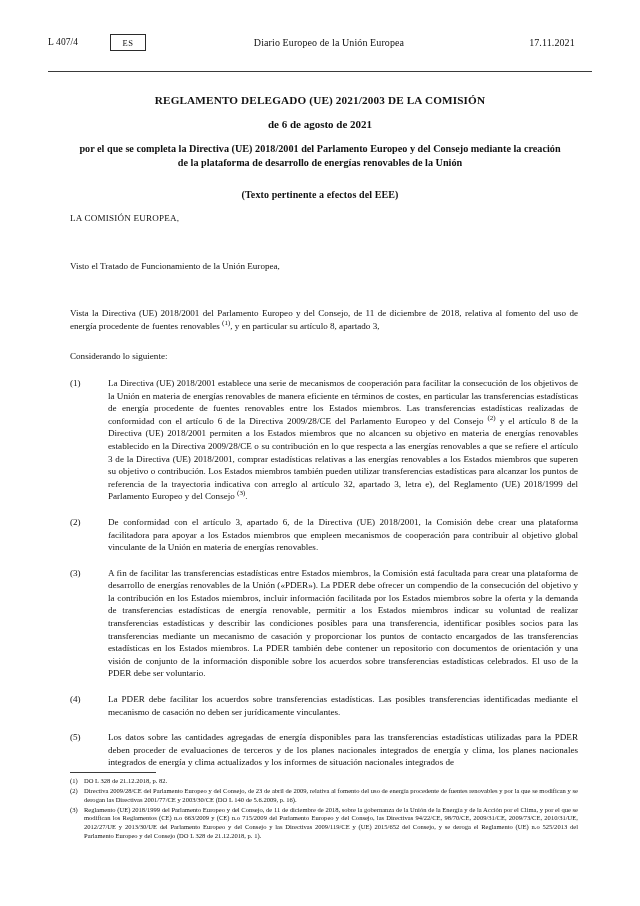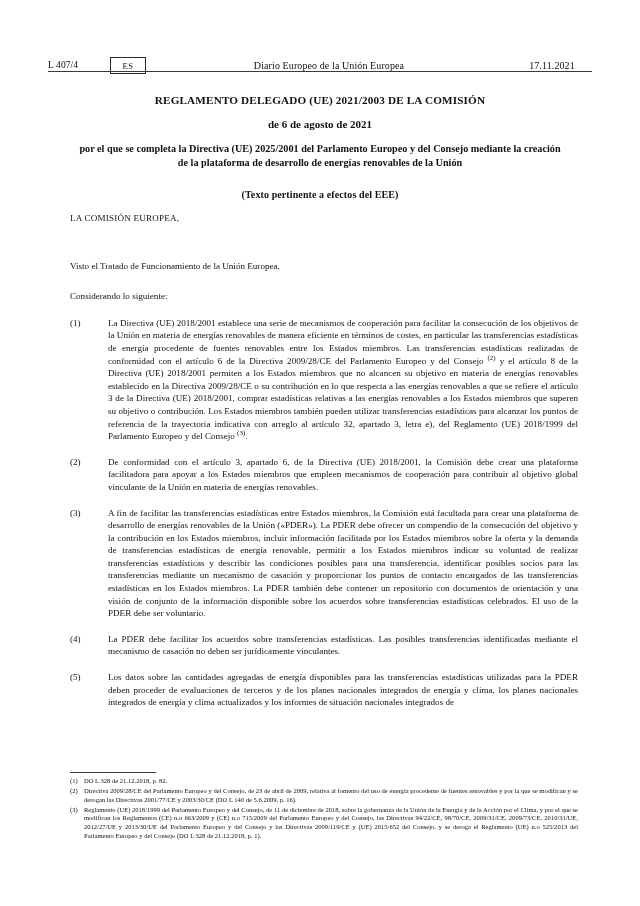--- a/index.html
+++ b/index.html
@@ -23,21 +23,21 @@
     height: 906px;
     padding: 0;
     box-sizing: border-box;
   }
 
   
   .header {
     position: absolute;
     left: 48px;
     right: 48px;
-    top: 54px;
+    top: 31px;
     height: 22px;
     display: flex;
     align-items: center;
     font-size: 9.5px;
     letter-spacing: 0.1px;
   }
   .header-left {
     width: 62px;
     flex: 0 0 auto;
     white-space: nowrap;
@@ -206,30 +206,31 @@
     <div class="header-left">L 407/4</div>
     <div class="lang-box">ES</div>
     <div class="header-center">Diario Europeo de la Unión Europea</div>
     <div class="header-right">17.11.2021</div>
   </div>
   <div class="header-rule"></div>
 
   <div class="title-block">
     <div class="title-main">REGLAMENTO DELEGADO (UE) 2021/2003 DE LA COMISIÓN</div>
     <div class="title-date">de 6 de agosto de 2021</div>
-    <div class="title-sub">por el que se completa la Directiva (UE) 2025/2001 del Parlamento Europeo y del Consejo mediante la creación de la plataforma de desarrollo de energías renovables de la Unión</div>
+    <div class="title-sub">por el que se completa la Directiva (UE) 2018/2001 del Parlamento Europeo y del Consejo mediante la creación de la plataforma de desarrollo de energías renovables de la Unión</div>
     <div class="title-eee">(Texto pertinente a efectos del EEE)</div>
   </div>
 
   <div class="body">
 
     <p class="para caps lead">LA COMISIÓN EUROPEA,</p>
 
     <p class="para visto">Visto el Tratado de Funcionamiento de la Unión Europea,</p>
 
+    <p class="para visto">Vista la Directiva (UE) 2018/2001 del Parlamento Europeo y del Consejo, de 11 de diciembre de 2018, relativa al fomento del uso de energía procedente de fuentes renovables <span class="fnref">(1)</span>, y en particular su artículo 8, apartado 3,</p>
 
     <p class="considerando">Considerando lo siguiente:</p>
 
     <div class="recital">
       <div class="recital-num">(1)</div>
       <div class="recital-text">La Directiva (UE) 2018/2001 establece una serie de mecanismos de cooperación para facilitar la consecución de los objetivos de la Unión en materia de energías renovables de manera eficiente en términos de costes, en particular las transferencias estadísticas de energía procedente de fuentes renovables entre los Estados miembros. Las transferencias estadísticas realizadas de conformidad con el artículo 6 de la Directiva 2009/28/CE del Parlamento Europeo y del Consejo <span class="fnref">(2)</span> y el artículo 8 de la Directiva (UE) 2018/2001 permiten a los Estados miembros que no alcancen su objetivo en materia de energías renovables establecido en la Directiva 2009/28/CE o su contribución en lo que respecta a las energías renovables a que se refiere el artículo 3 de la Directiva (UE) 2018/2001, comprar estadísticas relativas a las energías renovables a los Estados miembros que superen su objetivo o contribución. Los Estados miembros también pueden utilizar transferencias estadísticas para alcanzar los puntos de referencia de la trayectoria indicativa con arreglo al artículo 32, apartado 3, letra e), del Reglamento (UE) 2018/1999 del Parlamento Europeo y del Consejo <span class="fnref">(3)</span>.</div>
     </div>
 
     <div class="recital">
       <div class="recital-num">(2)</div>

